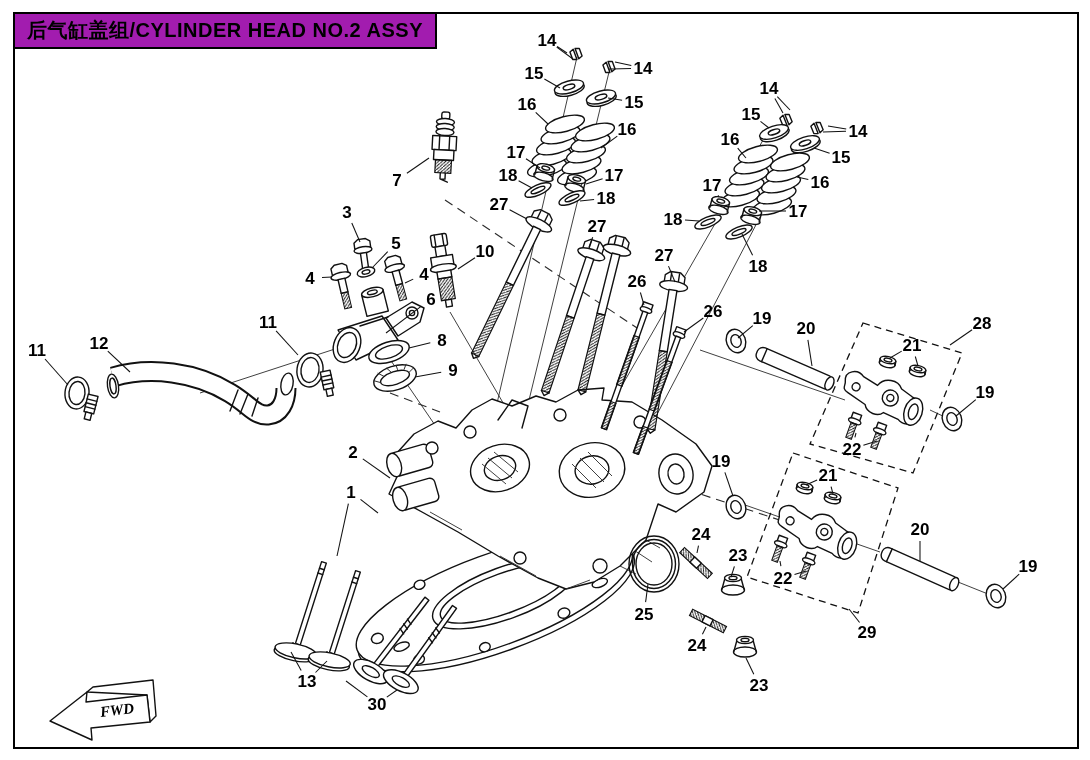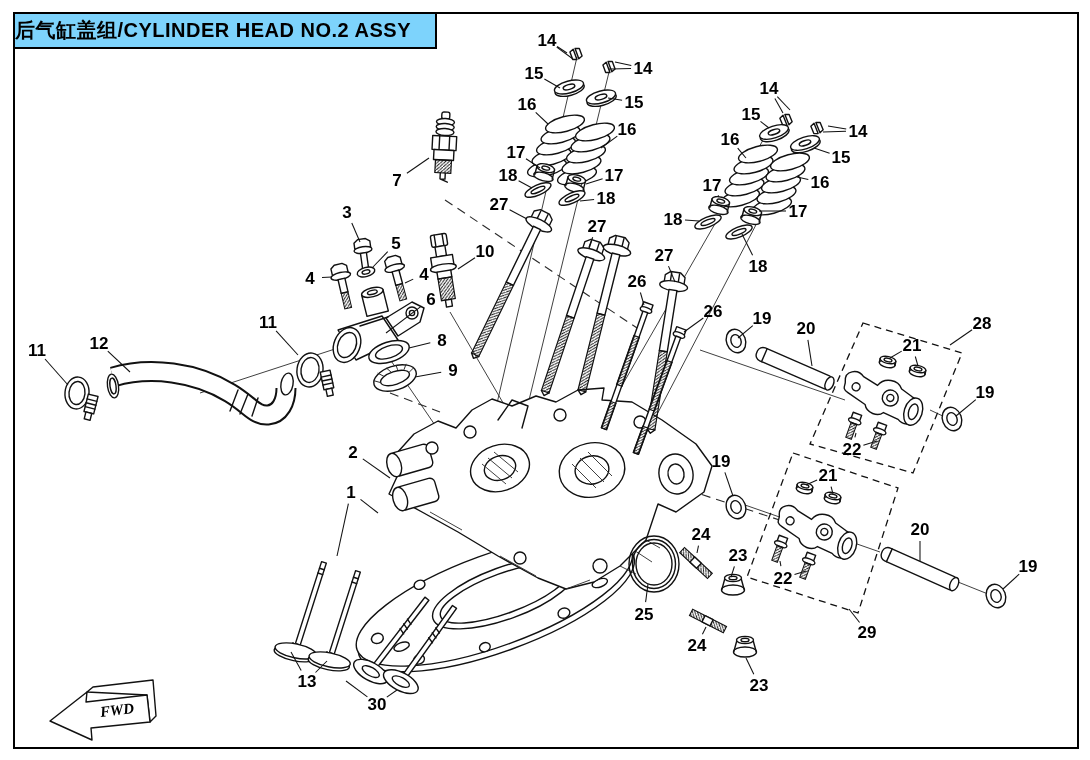--- a/index.html
+++ b/index.html
@@ -1,20 +1,20 @@
 <!DOCTYPE html>
 <html><head>
 <meta charset="utf-8">
 <style>
   html,body{margin:0;padding:0;background:#fff;}
   .stage{position:relative;width:1090px;height:760px;background:#fff;overflow:hidden;
          font-family:"Liberation Sans",sans-serif;}
   .frame{position:absolute;left:13px;top:12px;width:1066px;height:737px;border:2px solid #000;box-sizing:border-box;}
   .titlebox{position:absolute;left:13px;top:12px;width:424px;height:37px;border:2px solid #000;box-sizing:border-box;
-            display:flex;align-items:center;background:#7dd3fc;}
+            display:flex;align-items:center;justify-content:center;background:#a21caf;}
   .titlebox span{font-weight:bold;font-size:20px;letter-spacing:.5px;color:#000;white-space:nowrap;}
   svg.diagram{position:absolute;left:0;top:0;}
   .ln{stroke:#111;fill:none;stroke-width:1.4;stroke-linecap:round;stroke-linejoin:round;}
   .fw{fill:#fff;stroke:#111;stroke-width:1.4;stroke-linejoin:round;}
   .thin{stroke:#2a2a2a;stroke-width:.9;fill:none;}
   .dash{stroke:#2a2a2a;stroke-width:1.1;fill:none;stroke-dasharray:9 6;}
   .dashbox{stroke:#111;stroke-width:1.3;fill:none;stroke-dasharray:7 5;}
   .leader{stroke:#111;stroke-width:1.05;}
   .callout{font:bold 17px "Liberation Sans",sans-serif;fill:#000;text-anchor:middle;dominant-baseline:central;}
   .fwdtext{font:italic bold 15px "Liberation Serif",serif;fill:#000;text-anchor:middle;dominant-baseline:central;}

